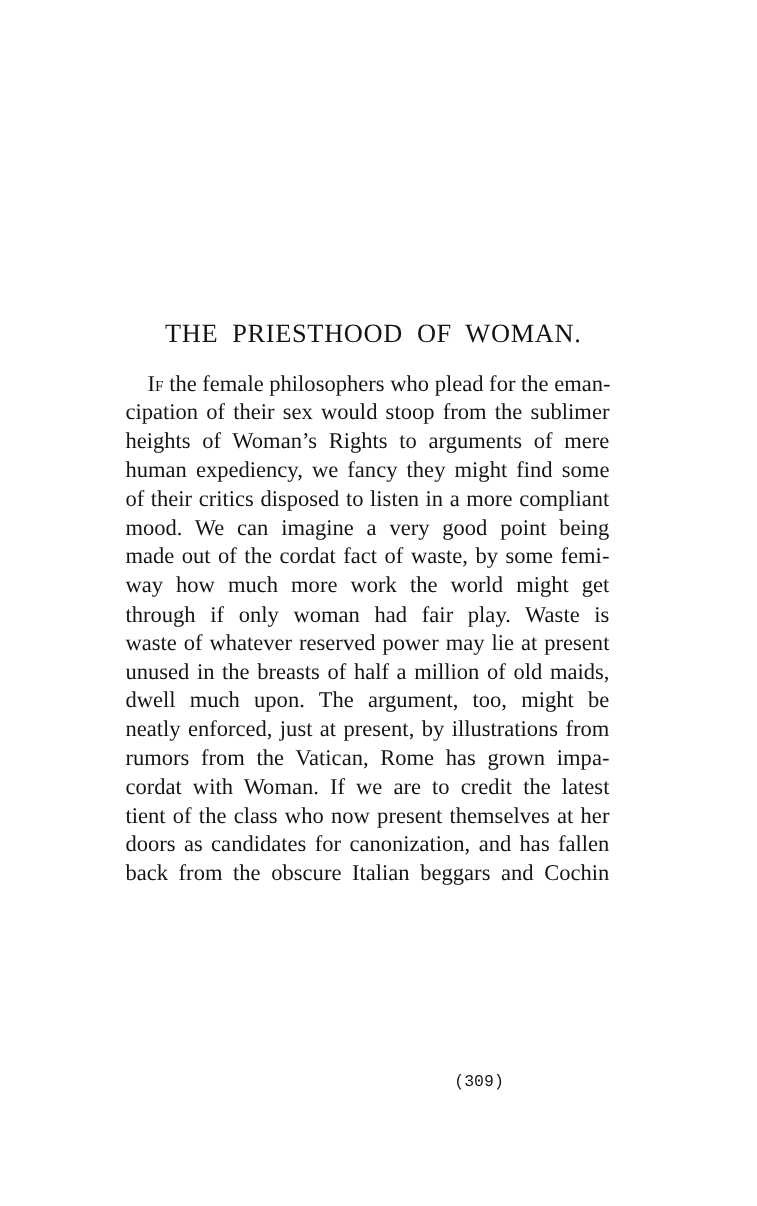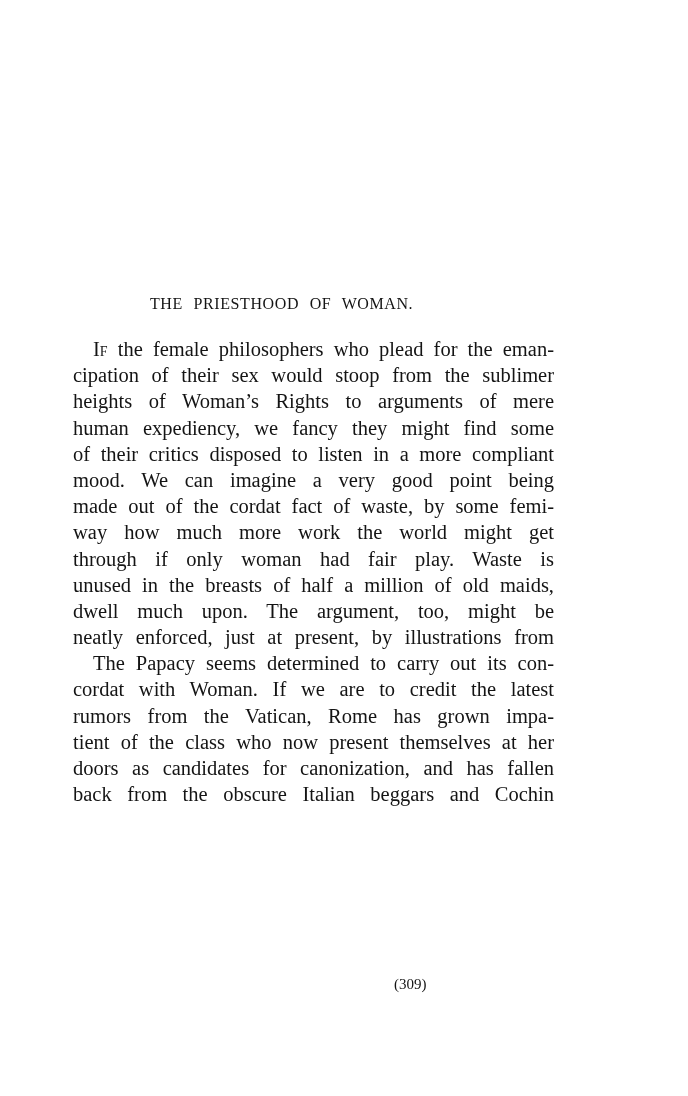--- a/index.html
+++ b/index.html
@@ -18,21 +18,21 @@
     .page {
       position: absolute;
       left: 0; top: 0;
       width: 688px; height: 1096px;
     }
     .title {
       position: absolute;
       left: 150px;
       top: 292px;
       width: 420px;
-      font-size: 16px;
+      font-size: 24px;
       letter-spacing: 0.6px;
       word-spacing: 6px;
       line-height: 24px;
       white-space: nowrap;
       margin: 0;
       font-weight: normal;
     }
     .body {
       position: absolute;
       left: 73px;
@@ -41,66 +41,68 @@
     }
     .line {
       display: block;
       height: 26.2px;
       line-height: 26.2px;
       font-size: 20.5px;
       text-align: justify;
       text-align-last: justify;
       white-space: nowrap;
       overflow: visible;
+      margin-left: 41px;
     }
     .line.last {
       text-align-last: left;
     }
     .line.indent {
       padding-left: 20px;
     }
     .smallcaps {
       font-variant: small-caps;
     }
     .folio {
       position: absolute;
-      left: 394px;
+      left: 413px;
       top: 974px;
       font-size: 15px;
       line-height: 20px;
       white-space: nowrap;
+      font-family: Liberation Mono, monospace;
     }
   </style>
 </head>
 <body>
 
 <div class="page">
   <h1 class="title">THE PRIESTHOOD OF WOMAN.</h1>
 
   <div class="body">
 
     <div>
       <span class="line indent"><span class="smallcaps">If</span><span> the female philosophers who plead for the eman-</span></span>
       <span class="line">cipation of their sex would stoop from the sublimer</span>
       <span class="line">heights of Woman’s Rights to arguments of mere</span>
       <span class="line">human expediency, we fancy they might find some</span>
       <span class="line">of their critics disposed to listen in a more compliant</span>
       <span class="line">mood.  We can imagine a very good point being</span>
       <span class="line">made out of the cordat fact of waste, by some femi-</span>
       <span class="line">way how much more work the world might get</span>
       <span class="line">through if only woman had fair play.  Waste is</span>
+      <span class="line">waste of whatever reserved power may lie at present</span>
       <span class="line">unused in the breasts of half a million of old maids,</span>
       <span class="line">dwell much upon.  The argument, too, might be</span>
       <span class="line">neatly enforced, just at present, by illustrations from</span>
     </div>
 
     <div>
-      <span class="line indent">The Papacy seems determined to carry out its con-</span>
+      <span class="line">rumors from the Vatican, Rome has grown impa-</span>
       <span class="line">cordat with Woman.  If we are to credit the latest</span>
-      <span class="line">rumors from the Vatican, Rome has grown impa-</span>
       <span class="line">tient of the class who now present themselves at her</span>
       <span class="line">doors as candidates for canonization, and has fallen</span>
       <span class="line">back from the obscure Italian beggars and Cochin</span>
     </div>
   </div>
 
   <div class="folio">(309)</div>
 </div>
 
 </body></html>

